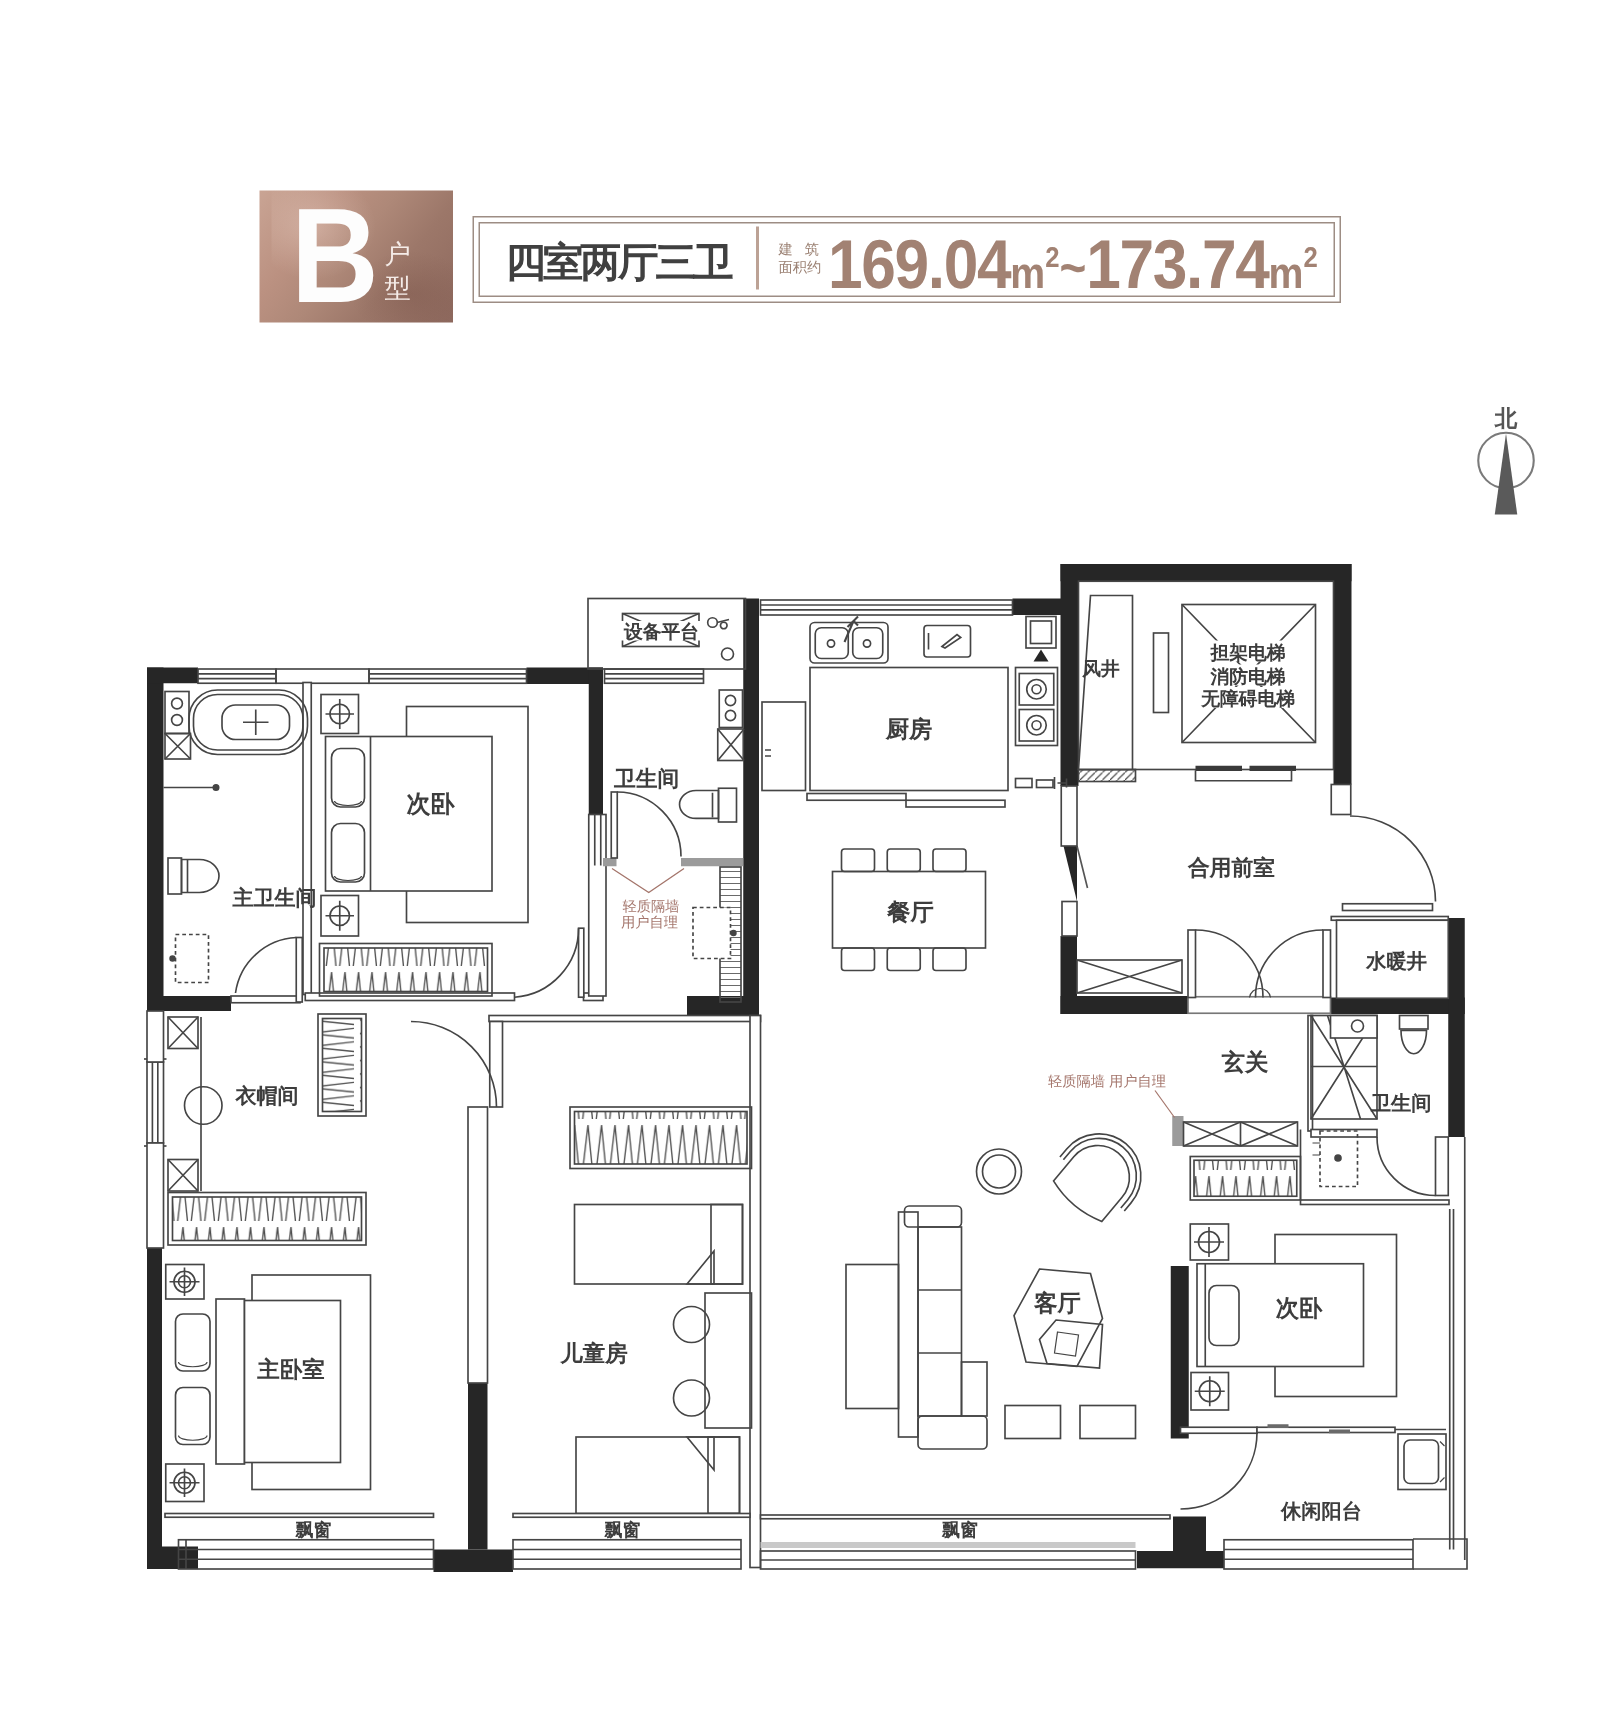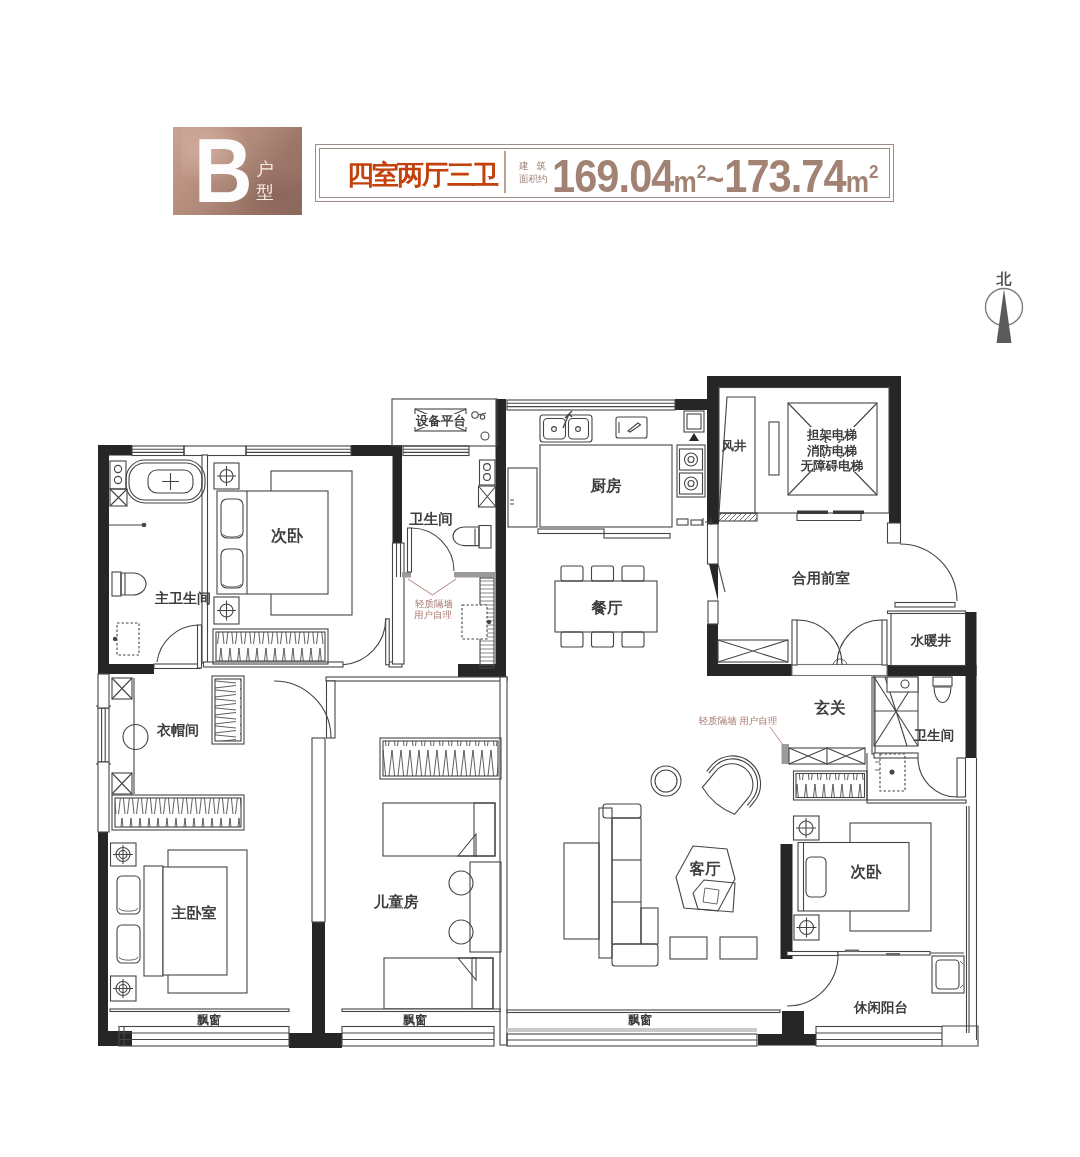--- a/index.html
+++ b/index.html
@@ -20,26 +20,26 @@
     <span style="display:inline-block;transform:scaleX(0.90);transform-origin:left top;
       font-size:90px;font-weight:bold;color:#fdfdfd;line-height:80px;">B</span>
   </div>
 
   <div class="abs" style="left:82px;top:31px;width:20px;color:#f5ece8;font-size:17.5px;line-height:23px;text-align:center;">户<br>型</div>
 </div>
 
 <div class="abs" style="left:315px;top:144px;width:577px;height:56px;border:1px solid #9d8d84;"></div>
 <div class="abs" style="left:319px;top:148px;width:569px;height:48px;border:1px solid #9d8d84;"></div>
 
-<div class="abs" style="left:337px;top:157px;width:160px;font-size:27px;font-weight:bold;color:#c2410c;letter-spacing:-2px;white-space:nowrap;margin-left:10px;">四室两厅三卫</div>
+<div class="abs" style="left:337px;top:157px;width:160px;font-size:27px;font-weight:bold;color:#404040;letter-spacing:-2px;white-space:nowrap;">四室两厅三卫</div>
 
 <div class="abs" style="left:504px;top:151px;width:1.5px;height:42px;background:#bca295;"></div>
 
 <div class="abs" style="left:519px;top:161px;width:44px;font-size:9.5px;color:#9b8173;line-height:11px;">
-  <div style="letter-spacing:8px;font-family:Liberation Serif, serif;">建筑</div>
+  <div style="letter-spacing:8px;">建筑</div>
   <div style="letter-spacing:0px;margin-top:1px;">面积约</div>
 </div>
 
 <div class="abs" style="left:552px;top:149px;white-space:nowrap;transform:scaleX(0.902);transform-origin:left top;color:#a28273;font-weight:bold;">
   <span style="font-size:46px;letter-spacing:-1px;">169.04</span><span style="font-size:29px;">m</span><span style="font-size:19px;vertical-align:14px;">2</span><span style="font-size:34px;vertical-align:2px;">~</span><span style="font-size:46px;letter-spacing:-1px;">173.74</span><span style="font-size:29px;">m</span><span style="font-size:19px;vertical-align:14px;">2</span>
 </div>
 
 <svg class="abs" style="left:0;top:0;" width="1080" height="1157" viewBox="0 0 1080 1157" xmlns="http://www.w3.org/2000/svg">
 <defs>
   <pattern id="hang" width="9" height="34" patternUnits="userSpaceOnUse">

